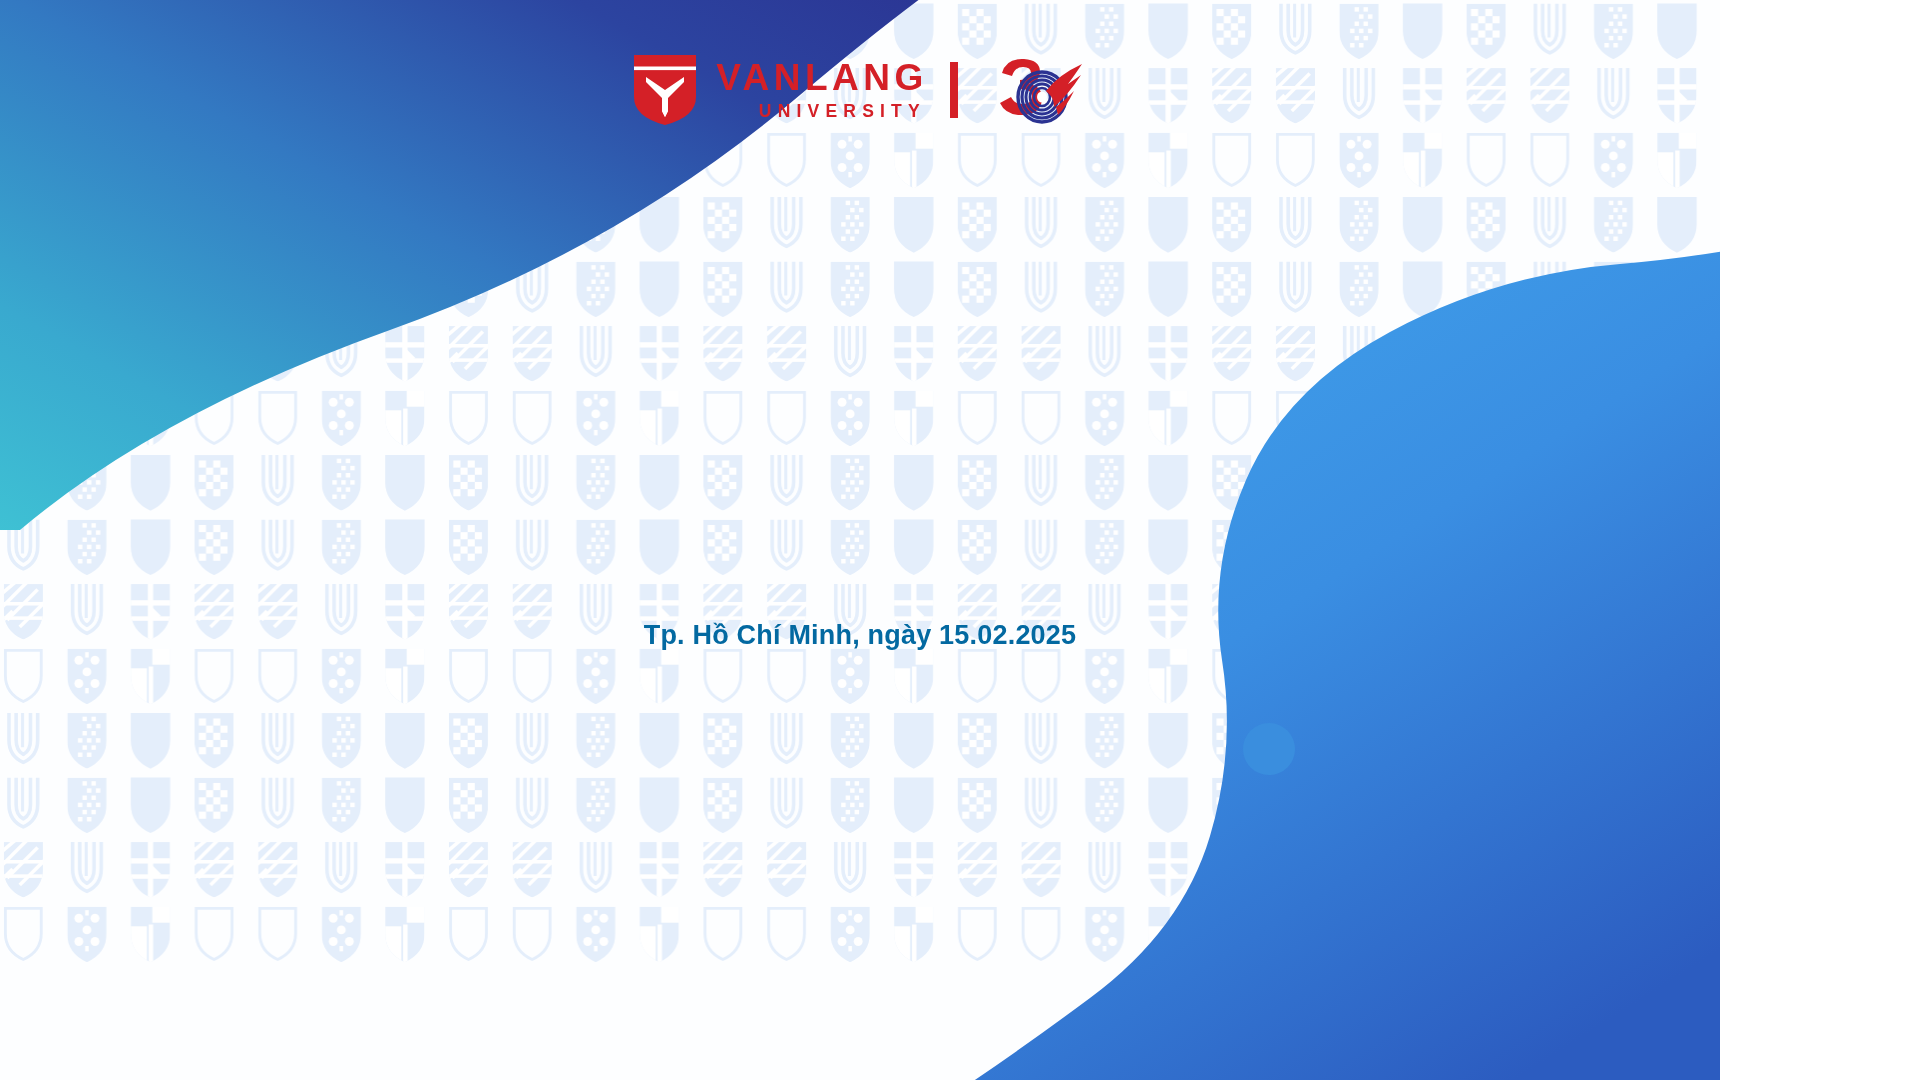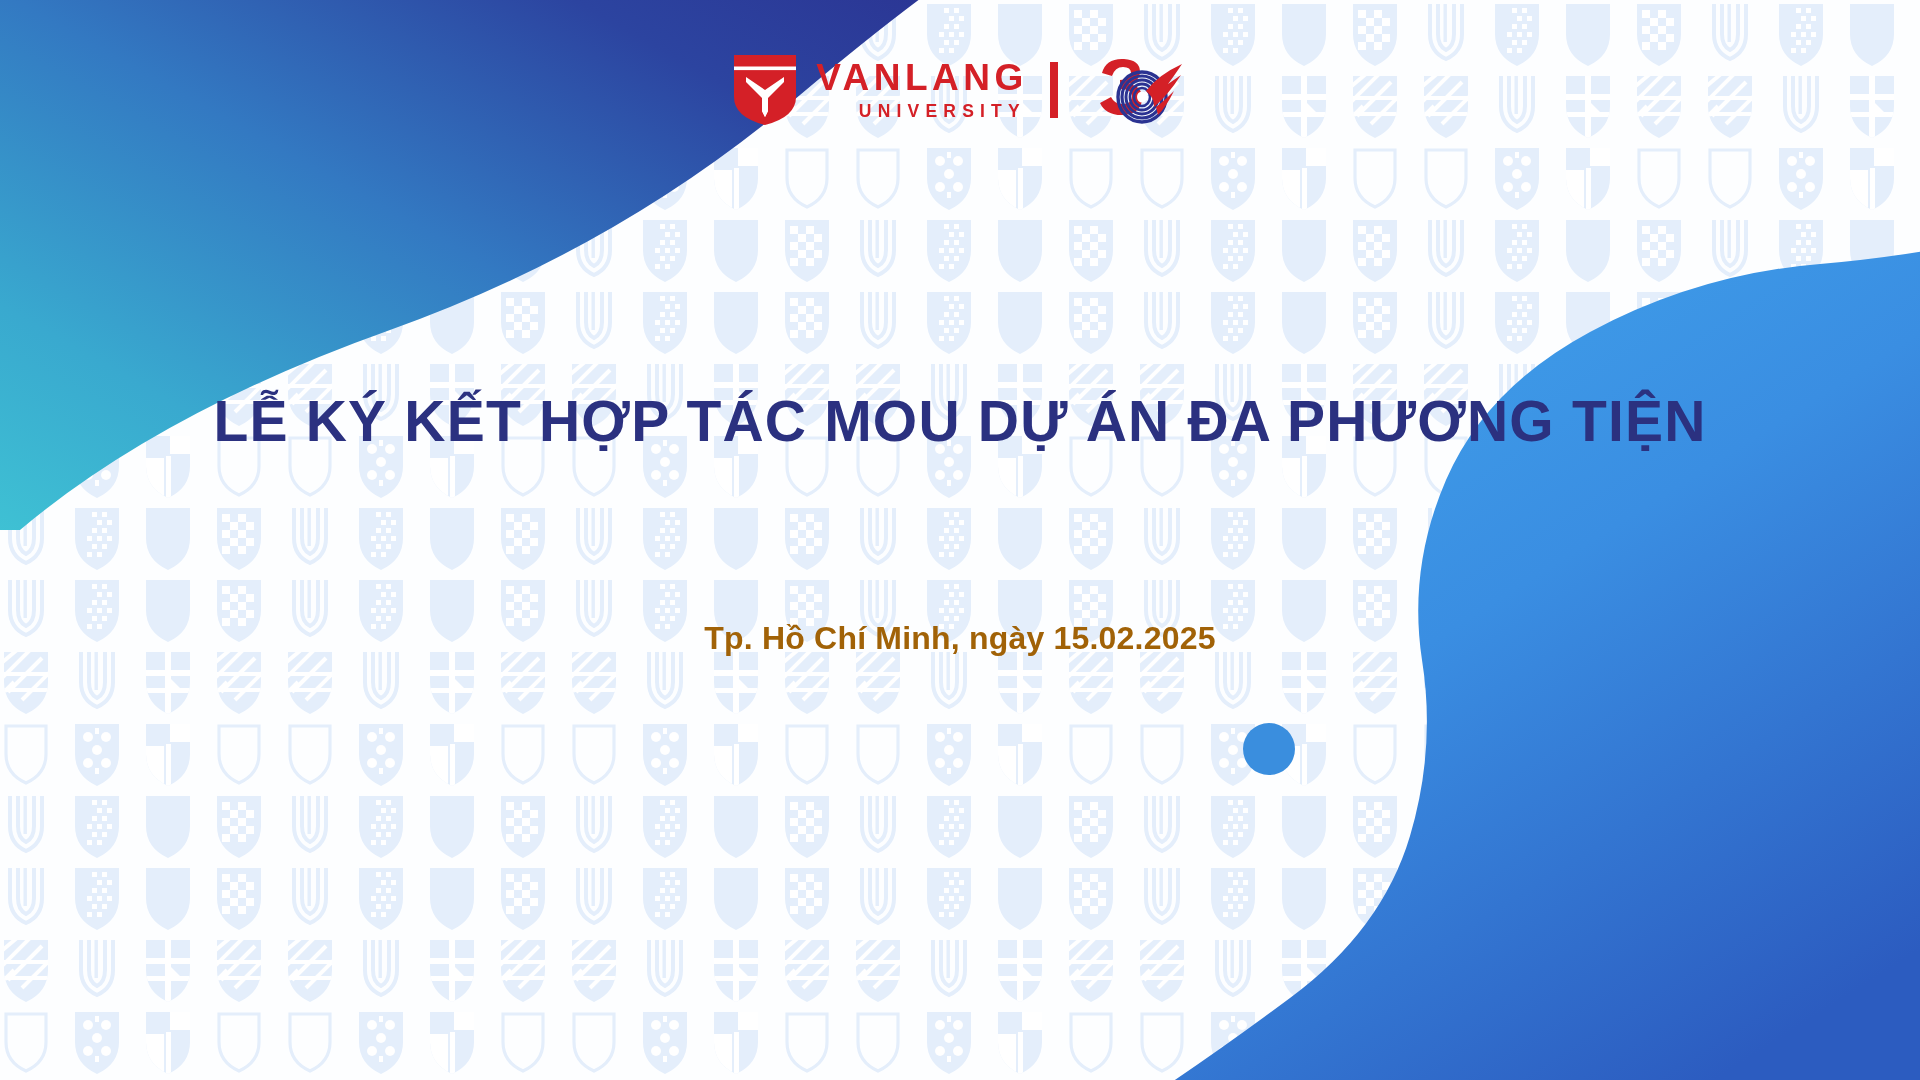--- a/index.html
+++ b/index.html
@@ -5,21 +5,21 @@
   * { margin:0; padding:0; box-sizing:border-box; }
   html, body {
     width:1920px; height:1080px;
     overflow:hidden;
     background:#ffffff;
     font-family:"Liberation Sans", sans-serif;
   }
 
   #slide {
     position:relative;
-    width:1920px; height:1080px;
+    width:1720px; height:1080px;
     background:#fdfeff;
     overflow:hidden;
   }
 
   
   #pattern-layer {
     position:absolute; inset:0;
     z-index:1;
   }
 
@@ -126,23 +126,23 @@
 
   
   #subtitle {
     position:absolute;
     left:0; right:0; top:620px;
     text-align:center;
     z-index:6;
   }
   #subtitle-text {
     display:inline-block;
-    font-size:32px;
-    font-weight:bold;
-    color:#a16207;
+    font-size:27px;
+    font-weight:bold;
+    color:#0369a1;
     letter-spacing:0.2px;
   }
 </style>
 </head>
 <body>
 
 <div id="slide">
 
   <svg id="pattern-layer" viewBox="0 0 1920 1080" preserveAspectRatio="none" aria-hidden="true">
     <defs>
@@ -343,21 +343,18 @@
         <ellipse cx="58" cy="46" rx="12" ry="13" stroke-width="2.8"></ellipse>
         <ellipse cx="58" cy="46" rx="8" ry="9" stroke-width="2.6"></ellipse>
       </g>
       <ellipse cx="58" cy="46" rx="5" ry="5.5" fill="#ffffff"></ellipse>
 
       <path d="M62 40 Q74 24 98 13 Q90 25 84 33 L97 24 Q84 44 70 56 Q70 48 66 44 Z" fill="#d42027"></path>
       <path d="M72 56 Q80 50 90 40 Q82 56 74 64 Z" fill="#d42027"></path>
     </svg>
   </div>
 
-  <div id="headline">
-    <span id="headline-text">LỄ KÝ KẾT HỢP TÁC MOU DỰ ÁN ĐA PHƯƠNG TIỆN</span>
-  </div>
 
   <div id="subtitle">
     <span id="subtitle-text">Tp. Hồ Chí Minh, ngày 15.02.2025</span>
   </div>
 
 </div>
 
 </body></html>

